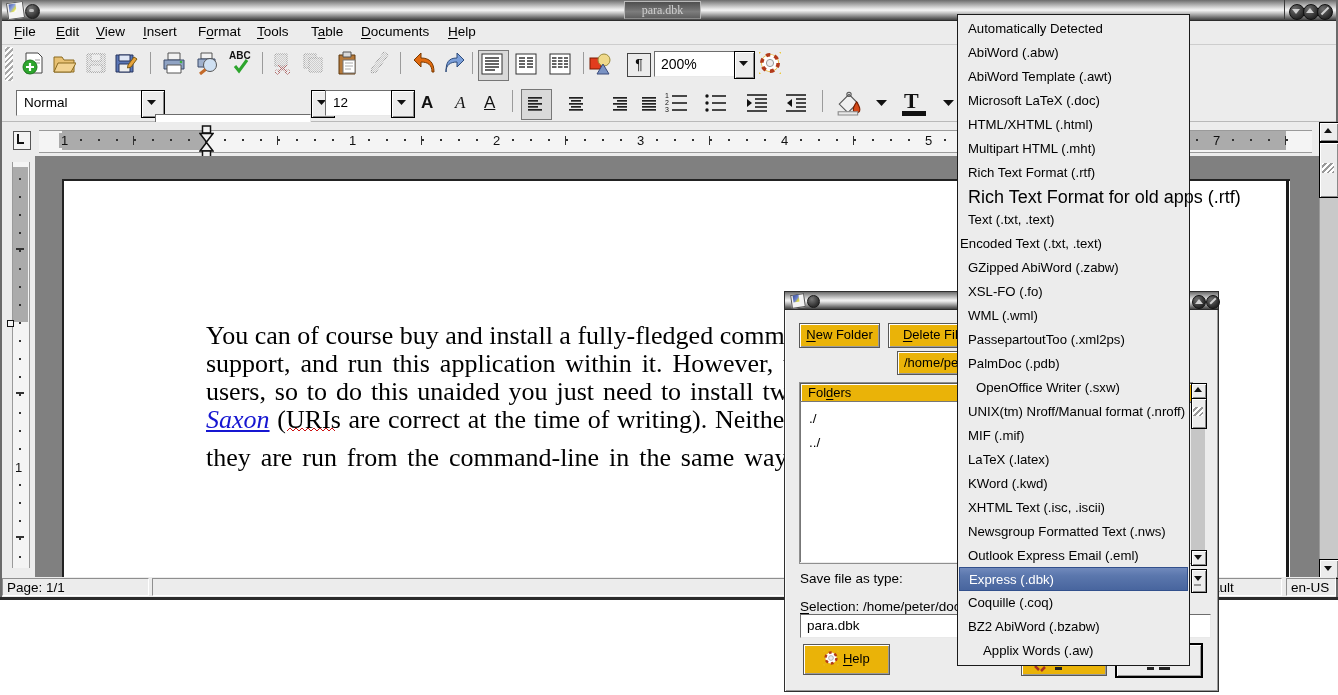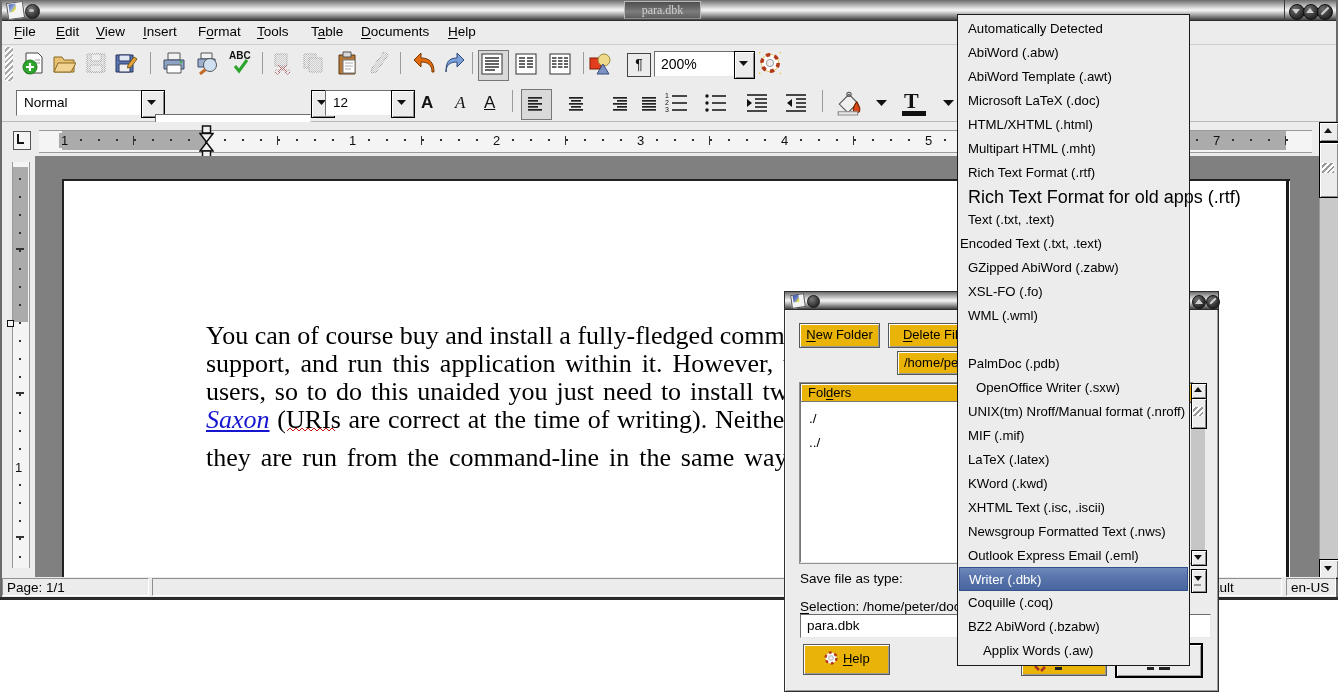--- a/index.html
+++ b/index.html
@@ -367,25 +367,26 @@
 <div class="abs" style="left:1px;top:73.8px;width:229px;height:24px;line-height:24px;padding-left:9px;font-size:13.2px;white-space:nowrap;">Microsoft LaTeX (.doc)</div>
 <div class="abs" style="left:1px;top:97.7px;width:229px;height:24px;line-height:24px;padding-left:9px;font-size:13.2px;white-space:nowrap;">HTML/XHTML (.html)</div>
 <div class="abs" style="left:1px;top:121.7px;width:229px;height:24px;line-height:24px;padding-left:9px;font-size:13.2px;white-space:nowrap;">Multipart HTML (.mht)</div>
 <div class="abs" style="left:1px;top:145.6px;width:229px;height:24px;line-height:24px;padding-left:9px;font-size:13.2px;white-space:nowrap;">Rich Text Format (.rtf)</div>
 <div class="abs" style="left:1px;top:169.5px;width:229px;height:24px;line-height:24px;padding-left:9px;font-size:18px;white-space:nowrap;">Rich Text Format for old apps (.rtf)</div>
 <div class="abs" style="left:1px;top:193.4px;width:229px;height:24px;line-height:24px;padding-left:9px;font-size:13.2px;white-space:nowrap;">Text (.txt, .text)</div>
 <div class="abs" style="left:1px;top:217.4px;width:229px;height:24px;line-height:24px;padding-left:1px;font-size:13.2px;white-space:nowrap;">Encoded Text (.txt, .text)</div>
 <div class="abs" style="left:1px;top:241.3px;width:229px;height:24px;line-height:24px;padding-left:9px;font-size:13.2px;white-space:nowrap;">GZipped AbiWord (.zabw)</div>
 <div class="abs" style="left:1px;top:265.2px;width:229px;height:24px;line-height:24px;padding-left:9px;font-size:13.2px;white-space:nowrap;">XSL-FO (.fo)</div>
 <div class="abs" style="left:1px;top:289.2px;width:229px;height:24px;line-height:24px;padding-left:9px;font-size:13.2px;white-space:nowrap;">WML (.wml)</div>
+<div class="abs" style="left:1px;top:313.1px;width:229px;height:24px;line-height:24px;padding-left:9px;font-size:13.2px;white-space:nowrap;">PassepartoutToo (.xml2ps)</div>
 <div class="abs" style="left:1px;top:337.0px;width:229px;height:24px;line-height:24px;padding-left:9px;font-size:13.2px;white-space:nowrap;">PalmDoc (.pdb)</div>
 <div class="abs" style="left:9px;top:360.9px;width:229px;height:24px;line-height:24px;padding-left:9px;font-size:13.2px;white-space:nowrap;">OpenOffice Writer (.sxw)</div>
 <div class="abs" style="left:1px;top:384.9px;width:229px;height:24px;line-height:24px;padding-left:9px;font-size:13.2px;white-space:nowrap;">UNIX(tm) Nroff/Manual format (.nroff)</div>
 <div class="abs" style="left:1px;top:408.8px;width:229px;height:24px;line-height:24px;padding-left:9px;font-size:13.2px;white-space:nowrap;">MIF (.mif)</div>
 <div class="abs" style="left:1px;top:432.7px;width:229px;height:24px;line-height:24px;padding-left:9px;font-size:13.2px;white-space:nowrap;">LaTeX (.latex)</div>
 <div class="abs" style="left:1px;top:456.7px;width:229px;height:24px;line-height:24px;padding-left:9px;font-size:13.2px;white-space:nowrap;">KWord (.kwd)</div>
 <div class="abs" style="left:1px;top:480.6px;width:229px;height:24px;line-height:24px;padding-left:9px;font-size:13.2px;white-space:nowrap;">XHTML Text (.isc, .iscii)</div>
 <div class="abs" style="left:1px;top:504.5px;width:229px;height:24px;line-height:24px;padding-left:9px;font-size:13.2px;white-space:nowrap;">Newsgroup Formatted Text (.nws)</div>
 <div class="abs" style="left:1px;top:528.5px;width:229px;height:24px;line-height:24px;padding-left:9px;font-size:13.2px;white-space:nowrap;">Outlook Express Email (.eml)</div>
-<div class="abs" style="left:1px;top:552.4px;width:229px;height:24px;line-height:24px;padding-left:9px;font-size:13.2px;white-space:nowrap;background:linear-gradient(180deg,#7089bc 0%,#5b77ad 35%,#48659e 100%);color:#fff;border:1px solid #32508c;box-sizing:border-box;">Writer (.dbk)</div>
+<div class="abs" style="left:1px;top:552.4px;width:229px;height:24px;line-height:24px;padding-left:9px;font-size:13.2px;white-space:nowrap;background:linear-gradient(180deg,#7089bc 0%,#5b77ad 35%,#48659e 100%);color:#fff;border:1px solid #32508c;box-sizing:border-box;">Express (.dbk)</div>
 <div class="abs" style="left:1px;top:576.3px;width:229px;height:24px;line-height:24px;padding-left:9px;font-size:13.2px;white-space:nowrap;">Coquille (.coq)</div>
 <div class="abs" style="left:1px;top:600.2px;width:229px;height:24px;line-height:24px;padding-left:9px;font-size:13.2px;white-space:nowrap;">BZ2 AbiWord (.bzabw)</div>
 <div class="abs" style="left:1px;top:624.2px;width:229px;height:24px;line-height:24px;padding-left:24px;font-size:13.2px;white-space:nowrap;">Applix Words (.aw)</div>
 </div>
 </body></html>

